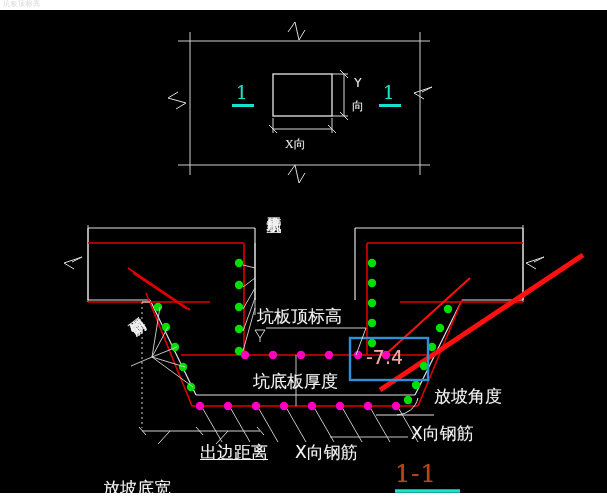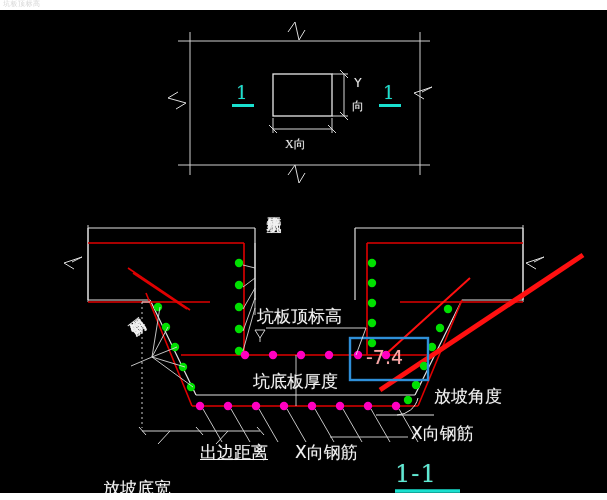--- a/index.html
+++ b/index.html
@@ -79,21 +79,21 @@
     color: #19e0cf;
     font-family: "DejaVu Serif", "Liberation Serif", serif;
   }
   .sec-num-underline {
     position: absolute;
     height: 3px;
     background: #19e0cf;
   }
   .title-1-1 {
     font-size: 24px;
-    color: #5eead4;
+    color: #c2410c;
     font-family: "DejaVu Serif", "Liberation Serif", serif;
     letter-spacing: 1px;
   }
   .elev-val {
     font-size: 19px;
     color: #fca5a5;
     font-family: "DejaVu Sans", "Liberation Sans", sans-serif;
   }
   .big-cjk { font-size: 17px; }
   .mid-cjk { font-size: 15px; }

